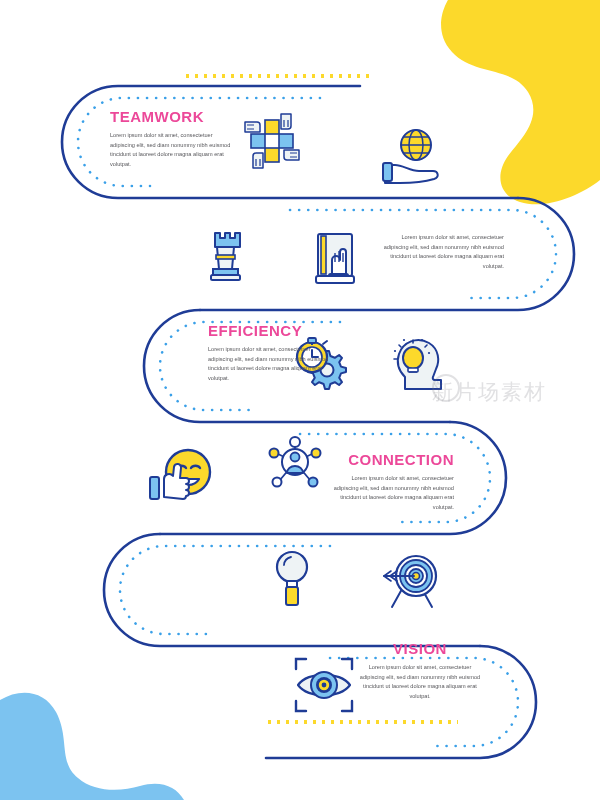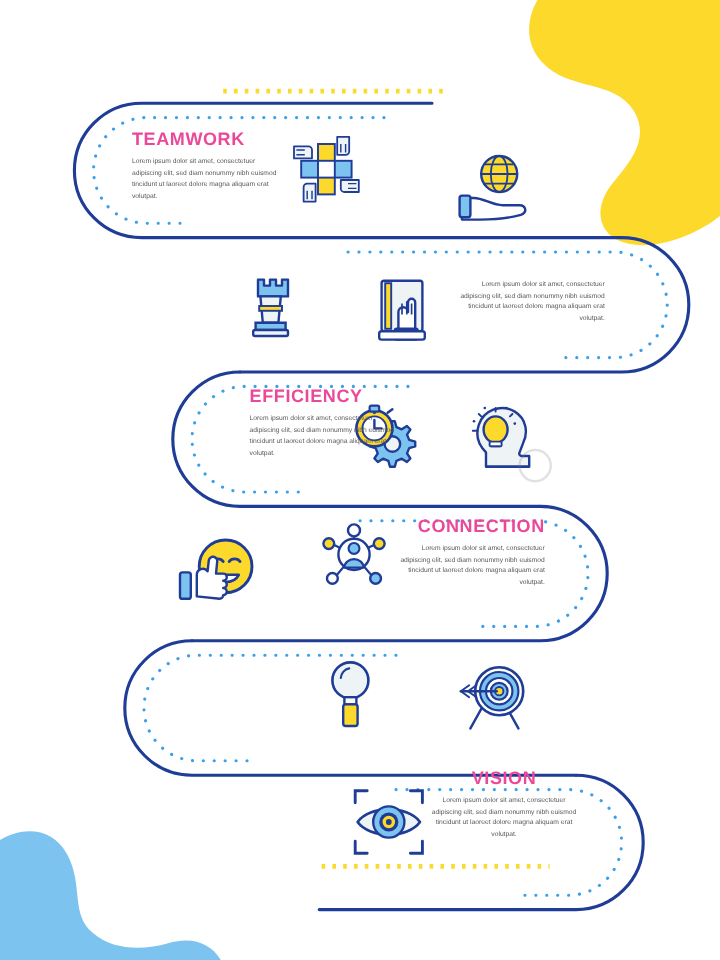--- a/index.html
+++ b/index.html
@@ -241,26 +241,27 @@
 
   <div class="txtblock align-right" style="left:380px;top:233px;width:124px;">
     <p class="sect-body">Lorem ipsum dolor sit amet, consectetuer adipiscing elit, sed diam nonummy nibh euismod tincidunt ut laoreet dolore magna aliquam erat volutpat.</p>
   </div>
 
   <div class="txtblock align-left" style="left:160px;top:322px;margin-left:48px;">
     <div class="sect-title">EFFICIENCY</div>
     <p class="sect-body">Lorem ipsum dolor sit amet, consectetuer adipiscing elit, sed diam nonummy nibh euismod tincidunt ut laoreet dolore magna aliquam erat volutpat.</p>
   </div>
 
-  <div class="txtblock align-right" style="left:330px;top:430px;width:124px;">
+  <div class="txtblock align-right" style="left:330px;top:451px;width:124px;">
     <div class="sect-title">CONNECTION</div>
     <p class="sect-body">Lorem ipsum dolor sit amet, consectetuer adipiscing elit, sed diam nonummy nibh euismod tincidunt ut laoreet dolore magna aliquam erat volutpat.</p>
   </div>
 
 
   <div class="txtblock align-right" style="left:358px;top:640px;width:124px;text-align:center;">
     <div class="sect-title">VISION</div>
     <p class="sect-body">Lorem ipsum dolor sit amet, consectetuer adipiscing elit, sed diam nonummy nibh euismod tincidunt ut laoreet dolore magna aliquam erat volutpat.</p>
   </div>
 
   <div class="wm-badge"></div>
+  <div class="watermark">新片场素材</div>
 
 </div>
 
 </body></html>

